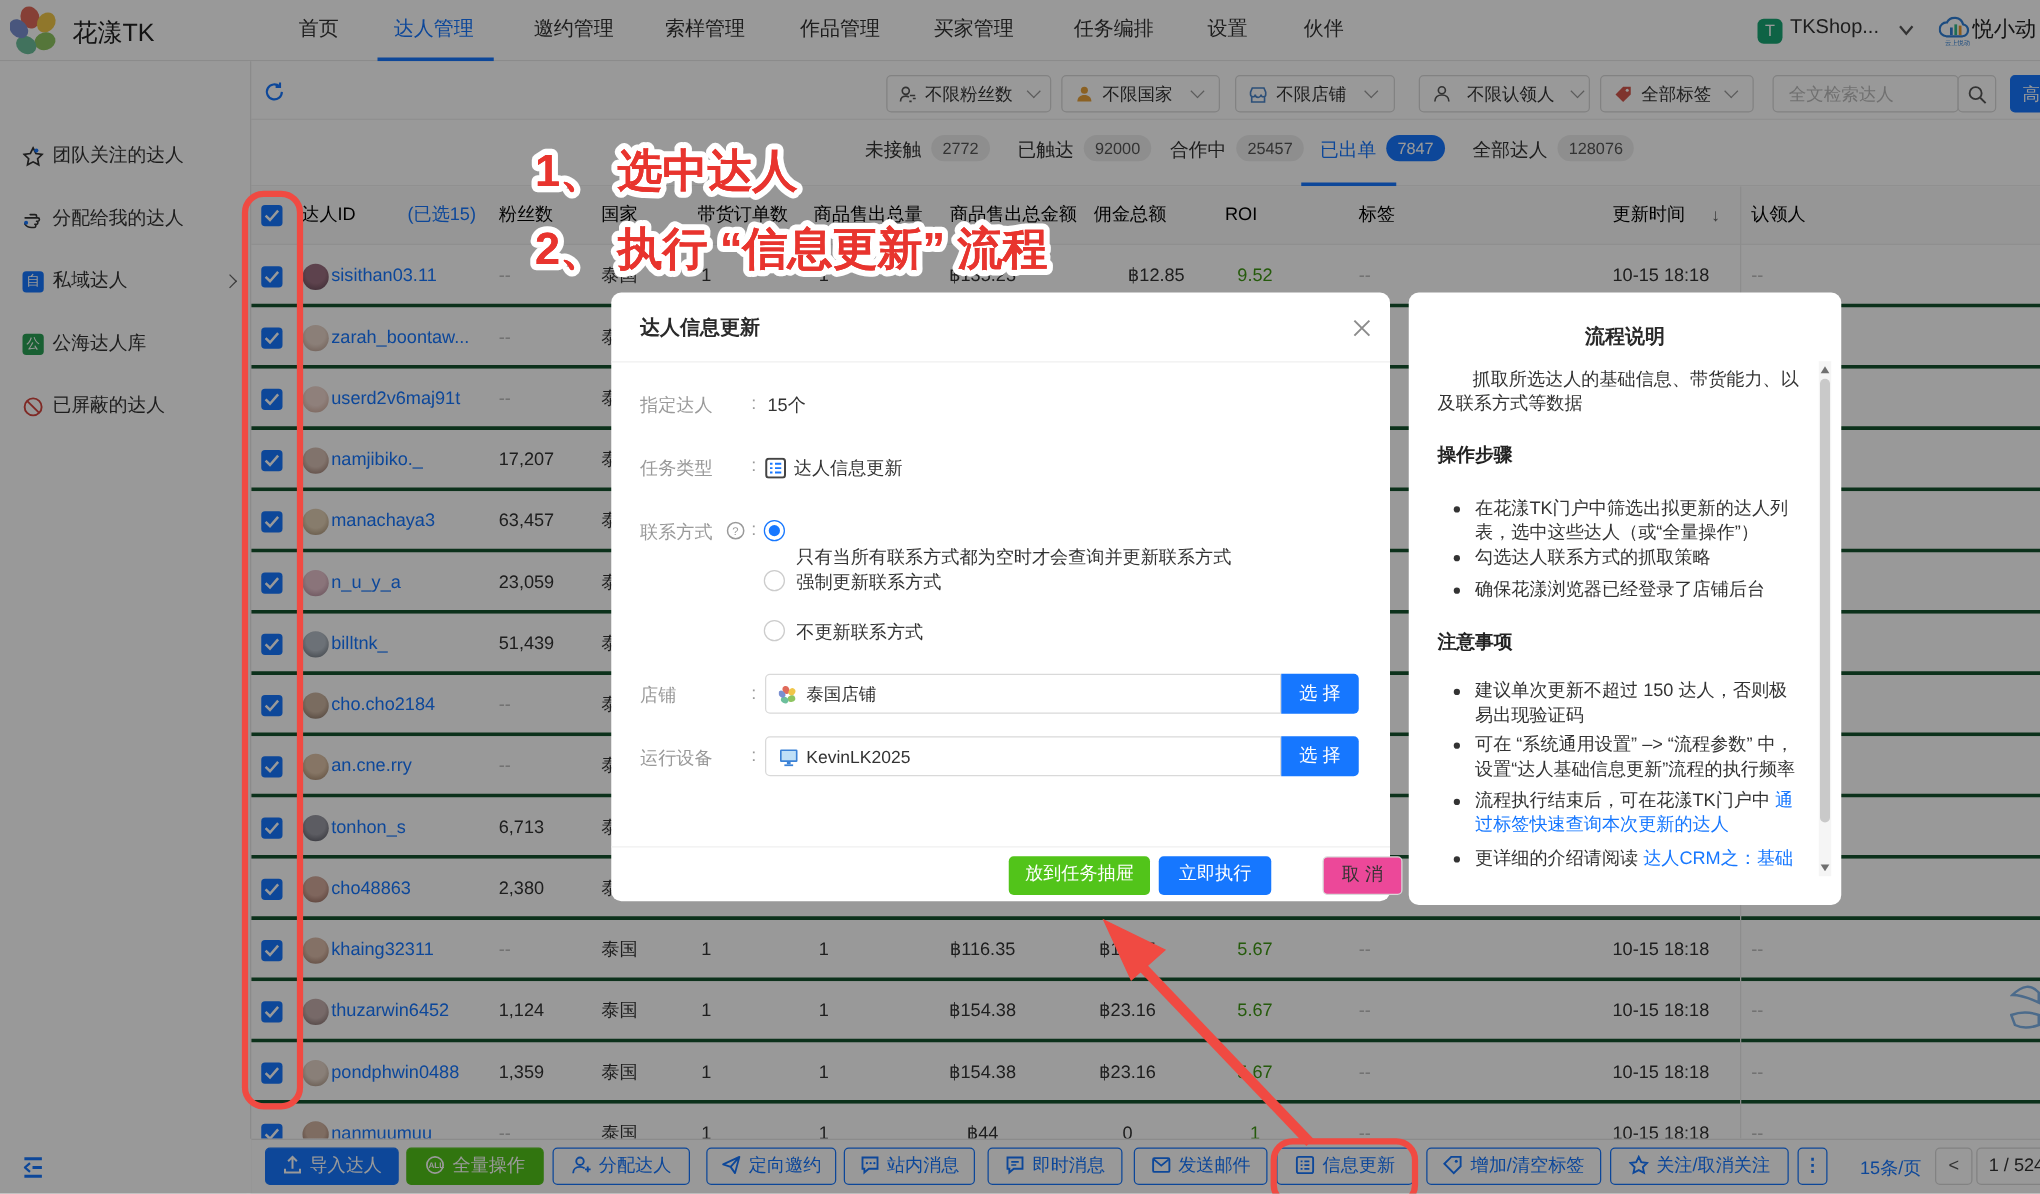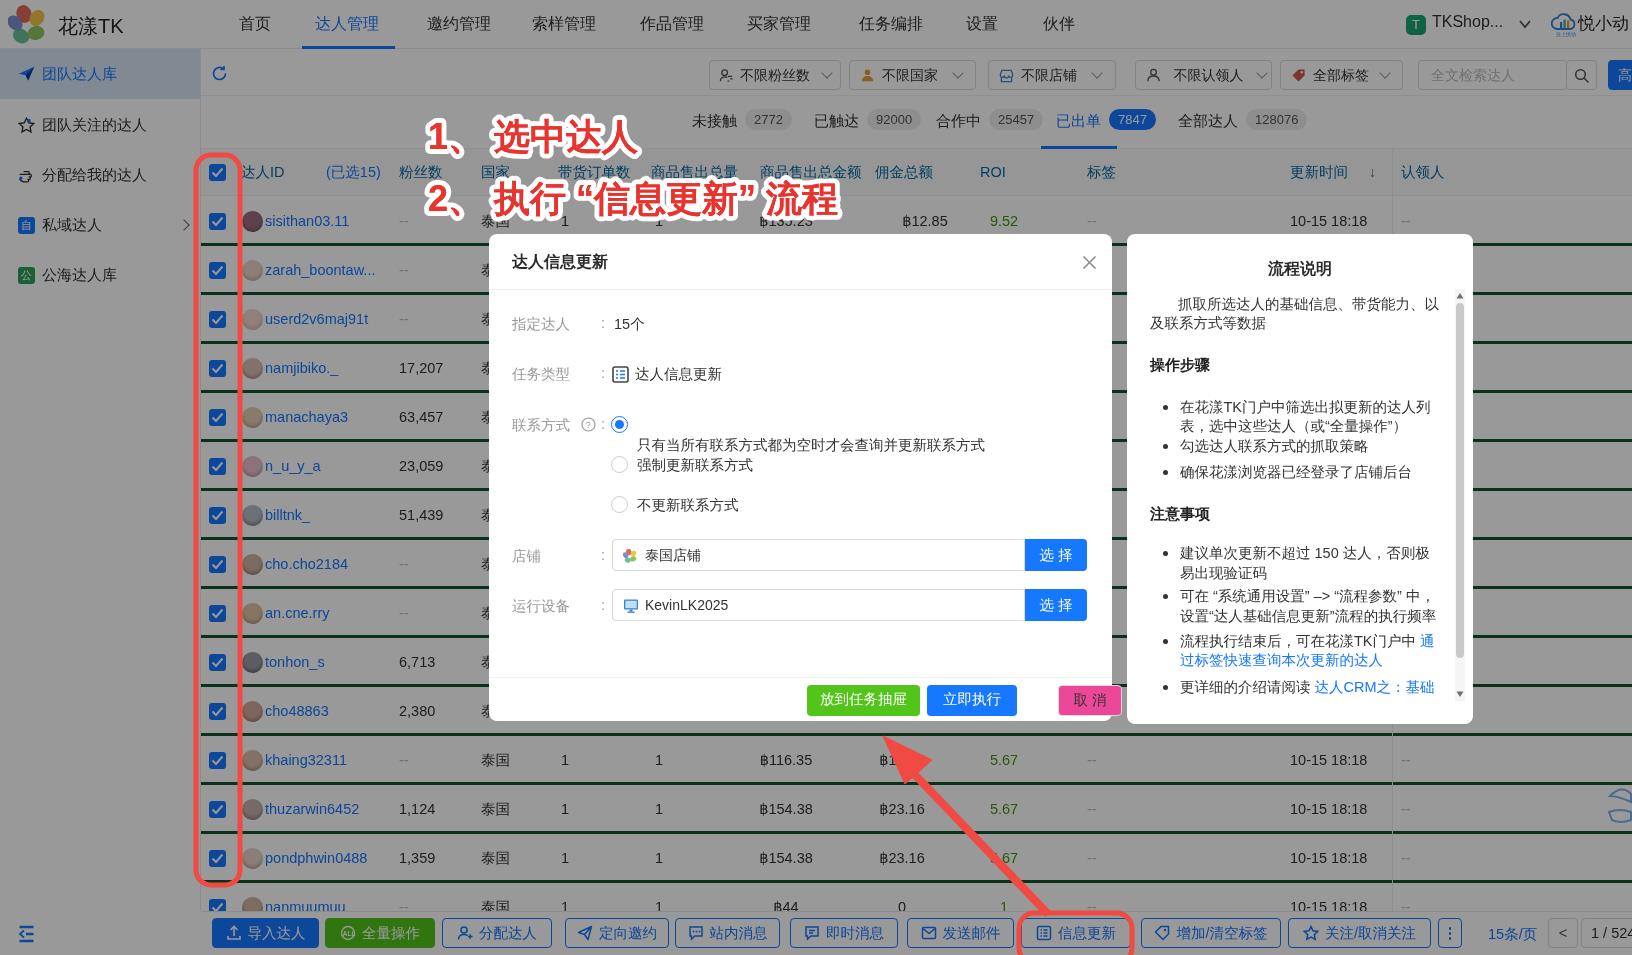--- a/index.html
+++ b/index.html
@@ -28,21 +28,21 @@
 
 #tabbar { position:absolute; left:198px; top:96px; width:1434px; height:53px; background:#fff; border-bottom:1px solid #f0f0f0; z-index:1;}
 .tab { position:absolute; top:0; height:53px; line-height:50px; font-size:15px; color:#333; }
 .badge { display:inline-block; height:21px; line-height:21px; padding:0 9px; margin-left:8px; background:#ededed; color:#555; border-radius:11px; font-size:13px; vertical-align:2px;}
 .tab-active { color:#1677ff; }
 .badge-active { background:#1677ff; color:#fff; }
 .tab-underline { position:absolute; left:843px; top:50px; width:76px; height:3px; background:#1677ff; }
 
 #tablearea { position:absolute; left:198px; top:149px; width:1434px; height:762px; background:#fff; z-index:1; overflow:hidden;}
 #thead { position:absolute; left:0; top:0; width:1434px; height:47px; background:#fafafa; border-bottom:1px solid #efefef; }
-.hc { position:absolute; top:0; height:47px; line-height:47px; color:#0369a1; font-size:14.5px; }
+.hc { position:absolute; top:0; height:47px; line-height:47px; color:#000000; font-size:14.5px; }
 .trow { position:absolute; left:0; width:1434px; height:49px; border-bottom:3px solid #14532d; background:#fff; }
 .cell { position:absolute; top:0; height:48px; line-height:48px; font-size:14.5px; color:#333; }
 .cb { position:absolute; left:11px; top:16px; width:17px; height:17px; background:#1677ff; border-radius:3px; }
 .cb svg { position:absolute; left:2px; top:3px; }
 .avatar { position:absolute; left:44px; top:14px; width:21px; height:21px; border-radius:50%; }
 .nm { position:absolute; left:67px; color:#1677ff; }
 .dim { color:#b9b9b9; }
 .grn { color:#3f9714; }
 .fixline { position:absolute; left:1194px; top:0; width:1px; height:762px; background:#ebebeb; }
 
@@ -107,27 +107,20 @@
     <path d="M6 16 a5.5 5.5 0 0 1 .5 -11 a7 7 0 0 1 13 1.5 a4.8 4.8 0 0 1 -.5 9.5 z" fill="none" stroke="#2f7fd6" stroke-width="1.8"></path>
     <rect x="9" y="9" width="2.2" height="6" fill="#2f7fd6"></rect>
     <rect x="12.5" y="6.5" width="2.2" height="8.5" fill="#35b88a"></rect>
     <rect x="16" y="7.5" width="2.2" height="7.5" fill="#e89a2f"></rect>
     <text x="5" y="23" font-size="5" fill="#2f7fd6">云上悦动</text>
   </svg>
   <div class="yue">悦小动</div>
 </div>
 
 <div id="sidebar">
-  <div class="side-item side-active" style="top:0">
-    <svg class="ic" viewBox="0 0 20 20">
-        <path d="M1 9 L19 1 L12 17 L9 11 Z" fill="#1677ff"></path>
-        <path d="M19 1 L9 11 L12 17 Z" fill="#0c3f91"></path>
-      </svg>
-    <span class="txt">团队达人库</span>
-  </div>
   <div class="side-item" style="top:101px">
     <svg class="ic" viewBox="0 0 20 20">
         <path d="M2.5 8.6 h9.3 a1.5 1.5 0 1 0 0 -3.1 h-4.6 M11.8 8.6 h2.6 a1.5 1.5 0 0 1 0 3.1 h-1.2 a1.5 1.5 0 0 1 -.4 3 h-1.2 a1.5 1.5 0 0 1 -.6 2.9 h-2.6 c-2.8 0-4.9-1.2-6.3-3.4" fill="none" stroke="#333" stroke-width="1.5" stroke-linejoin="round" stroke-linecap="round"></path>
         <circle cx="3.4" cy="13.2" r="1.9" fill="#1677ff"></circle>
       </svg>
     <span class="txt">分配给我的达人</span>
   </div>
   <div class="side-item" style="top:51px">
     <svg class="ic" viewBox="0 0 20 20">
         <path d="M10 1.5 L12.6 6.8 L18.5 7.6 L14.2 11.7 L15.3 17.5 L10 14.7 L4.7 17.5 L5.8 11.7 L1.5 7.6 L7.4 6.8 Z" fill="none" stroke="#333" stroke-width="1.6"></path>
@@ -136,20 +129,27 @@
     <span class="txt">团队关注的达人</span>
   </div>
   <div class="side-item" style="top:151px">
     <div class="ic" style="background:#1677ff;border-radius:3px;color:#fff;font-size:11px;text-align:center;line-height:17px;">自</div>
     <span class="txt">私域达人</span>
     <span style="position:absolute;right:12px;top:21px;width:8px;height:8px;border-right:1.6px solid #666;border-top:1.6px solid #666;transform:rotate(45deg);"></span>
   </div>
   <div class="side-item" style="top:201px">
     <div class="ic" style="background:#2ba055;border-radius:3px;color:#fff;font-size:11px;text-align:center;line-height:17px;">公</div>
     <span class="txt">公海达人库</span>
+  </div>
+  <div class="side-item" style="top:251px">
+    <svg class="ic" viewBox="0 0 20 20">
+        <circle cx="10" cy="10" r="8" fill="none" stroke="#d4463f" stroke-width="1.8"></circle>
+        <line x1="4.3" y1="4.3" x2="15.7" y2="15.7" stroke="#d4463f" stroke-width="1.8"></line>
+      </svg>
+    <span class="txt">已屏蔽的达人</span>
   </div>
 </div>
 
 <div id="filterbar">
   <svg class="abs" style="left:13px;top:16px" width="17" height="17" viewBox="0 0 17 17">
       <path d="M14.5 8.5 a6 6 0 1 1 -1.8 -4.3 M13 1 v3.5 h-3.5" fill="none" stroke="#1677ff" stroke-width="1.7"></path>
     </svg>
   <div class="fbox" style="left:511px;width:132px;padding-left:30px;">不限粉丝数<span class="car" style="margin-left:13px"></span>
     <svg class="abs" style="left:9px;top:7px" width="15" height="15" viewBox="0 0 16 16">
         <circle cx="6" cy="5" r="3" fill="none" stroke="#555" stroke-width="1.4"></circle>

